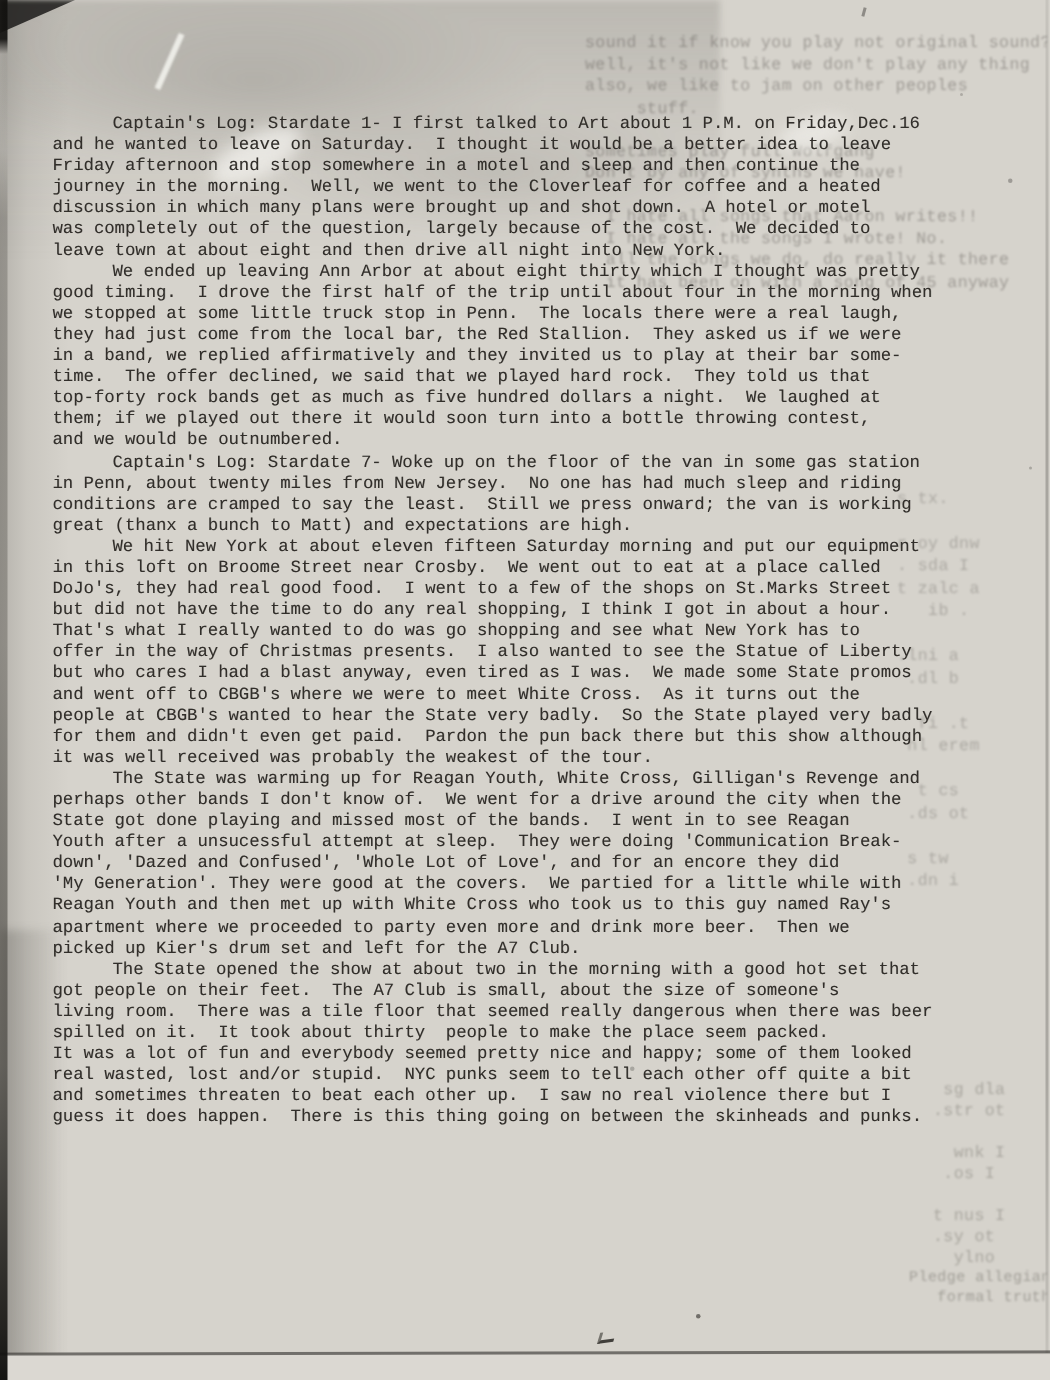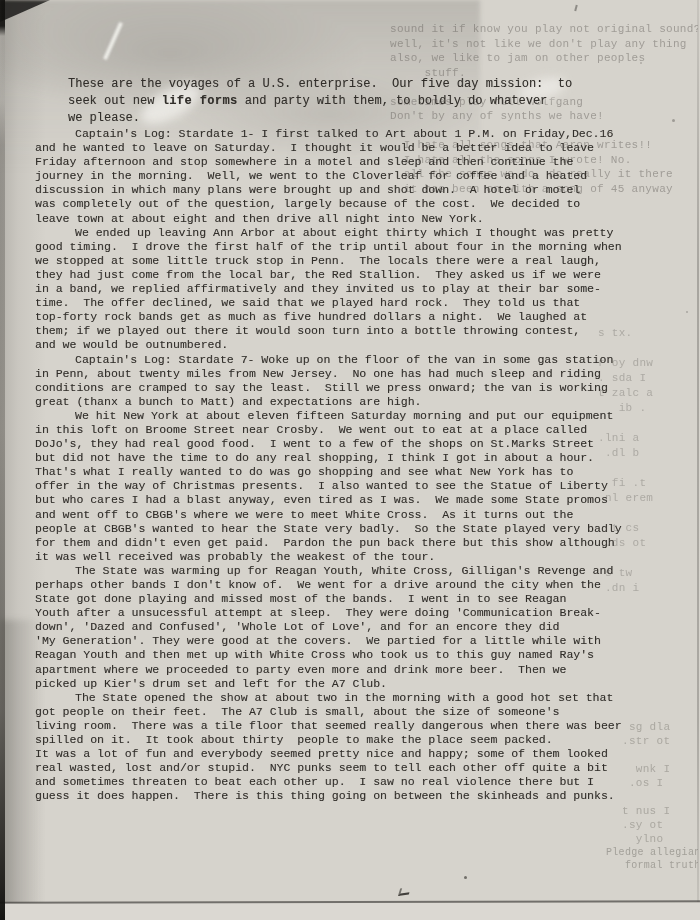--- a/index.html
+++ b/index.html
@@ -150,23 +150,20 @@
 .sy ot
   ylno</div>
   <div class="ghost ghost-bottom-right">Pledge allegiance to hearts
    formal truths</div>
 
   <div class="streak-1"></div>
   <div class="blob-1"></div>
   <div class="blob-2"></div>
 
   <div class="page-text">
-    <div class="intro"><span>These are the voyages of a U.S. enterprise.  Our five day mission:  to
-seek out new </span><span class="b">life forms</span><span> and party with them, to boldly do whatever
-we please.</span></div>
     <div class="paras">
       <p class="para"><span class="lead">Captain's Log: Stardate 1</span><span>- I first talked to Art about 1 P.M. on Friday,Dec.16
 and he wanted to leave on Saturday.  I thought it would be a better idea to leave
 Friday afternoon and stop somewhere in a motel and sleep and then continue the
 journey in the morning.  Well, we went to the Cloverleaf for coffee and a heated
 discussion in which many plans were brought up and shot down.  A hotel or motel
 was completely out of the question, largely because of the cost.  We decided to
 leave town at about eight and then drive all night into New York.</span></p>
       <p class="para"><span class="lead"></span><span>We ended up leaving Ann Arbor at about eight thirty which I thought was pretty
 good timing.  I drove the first half of the trip until about four in the morning when

